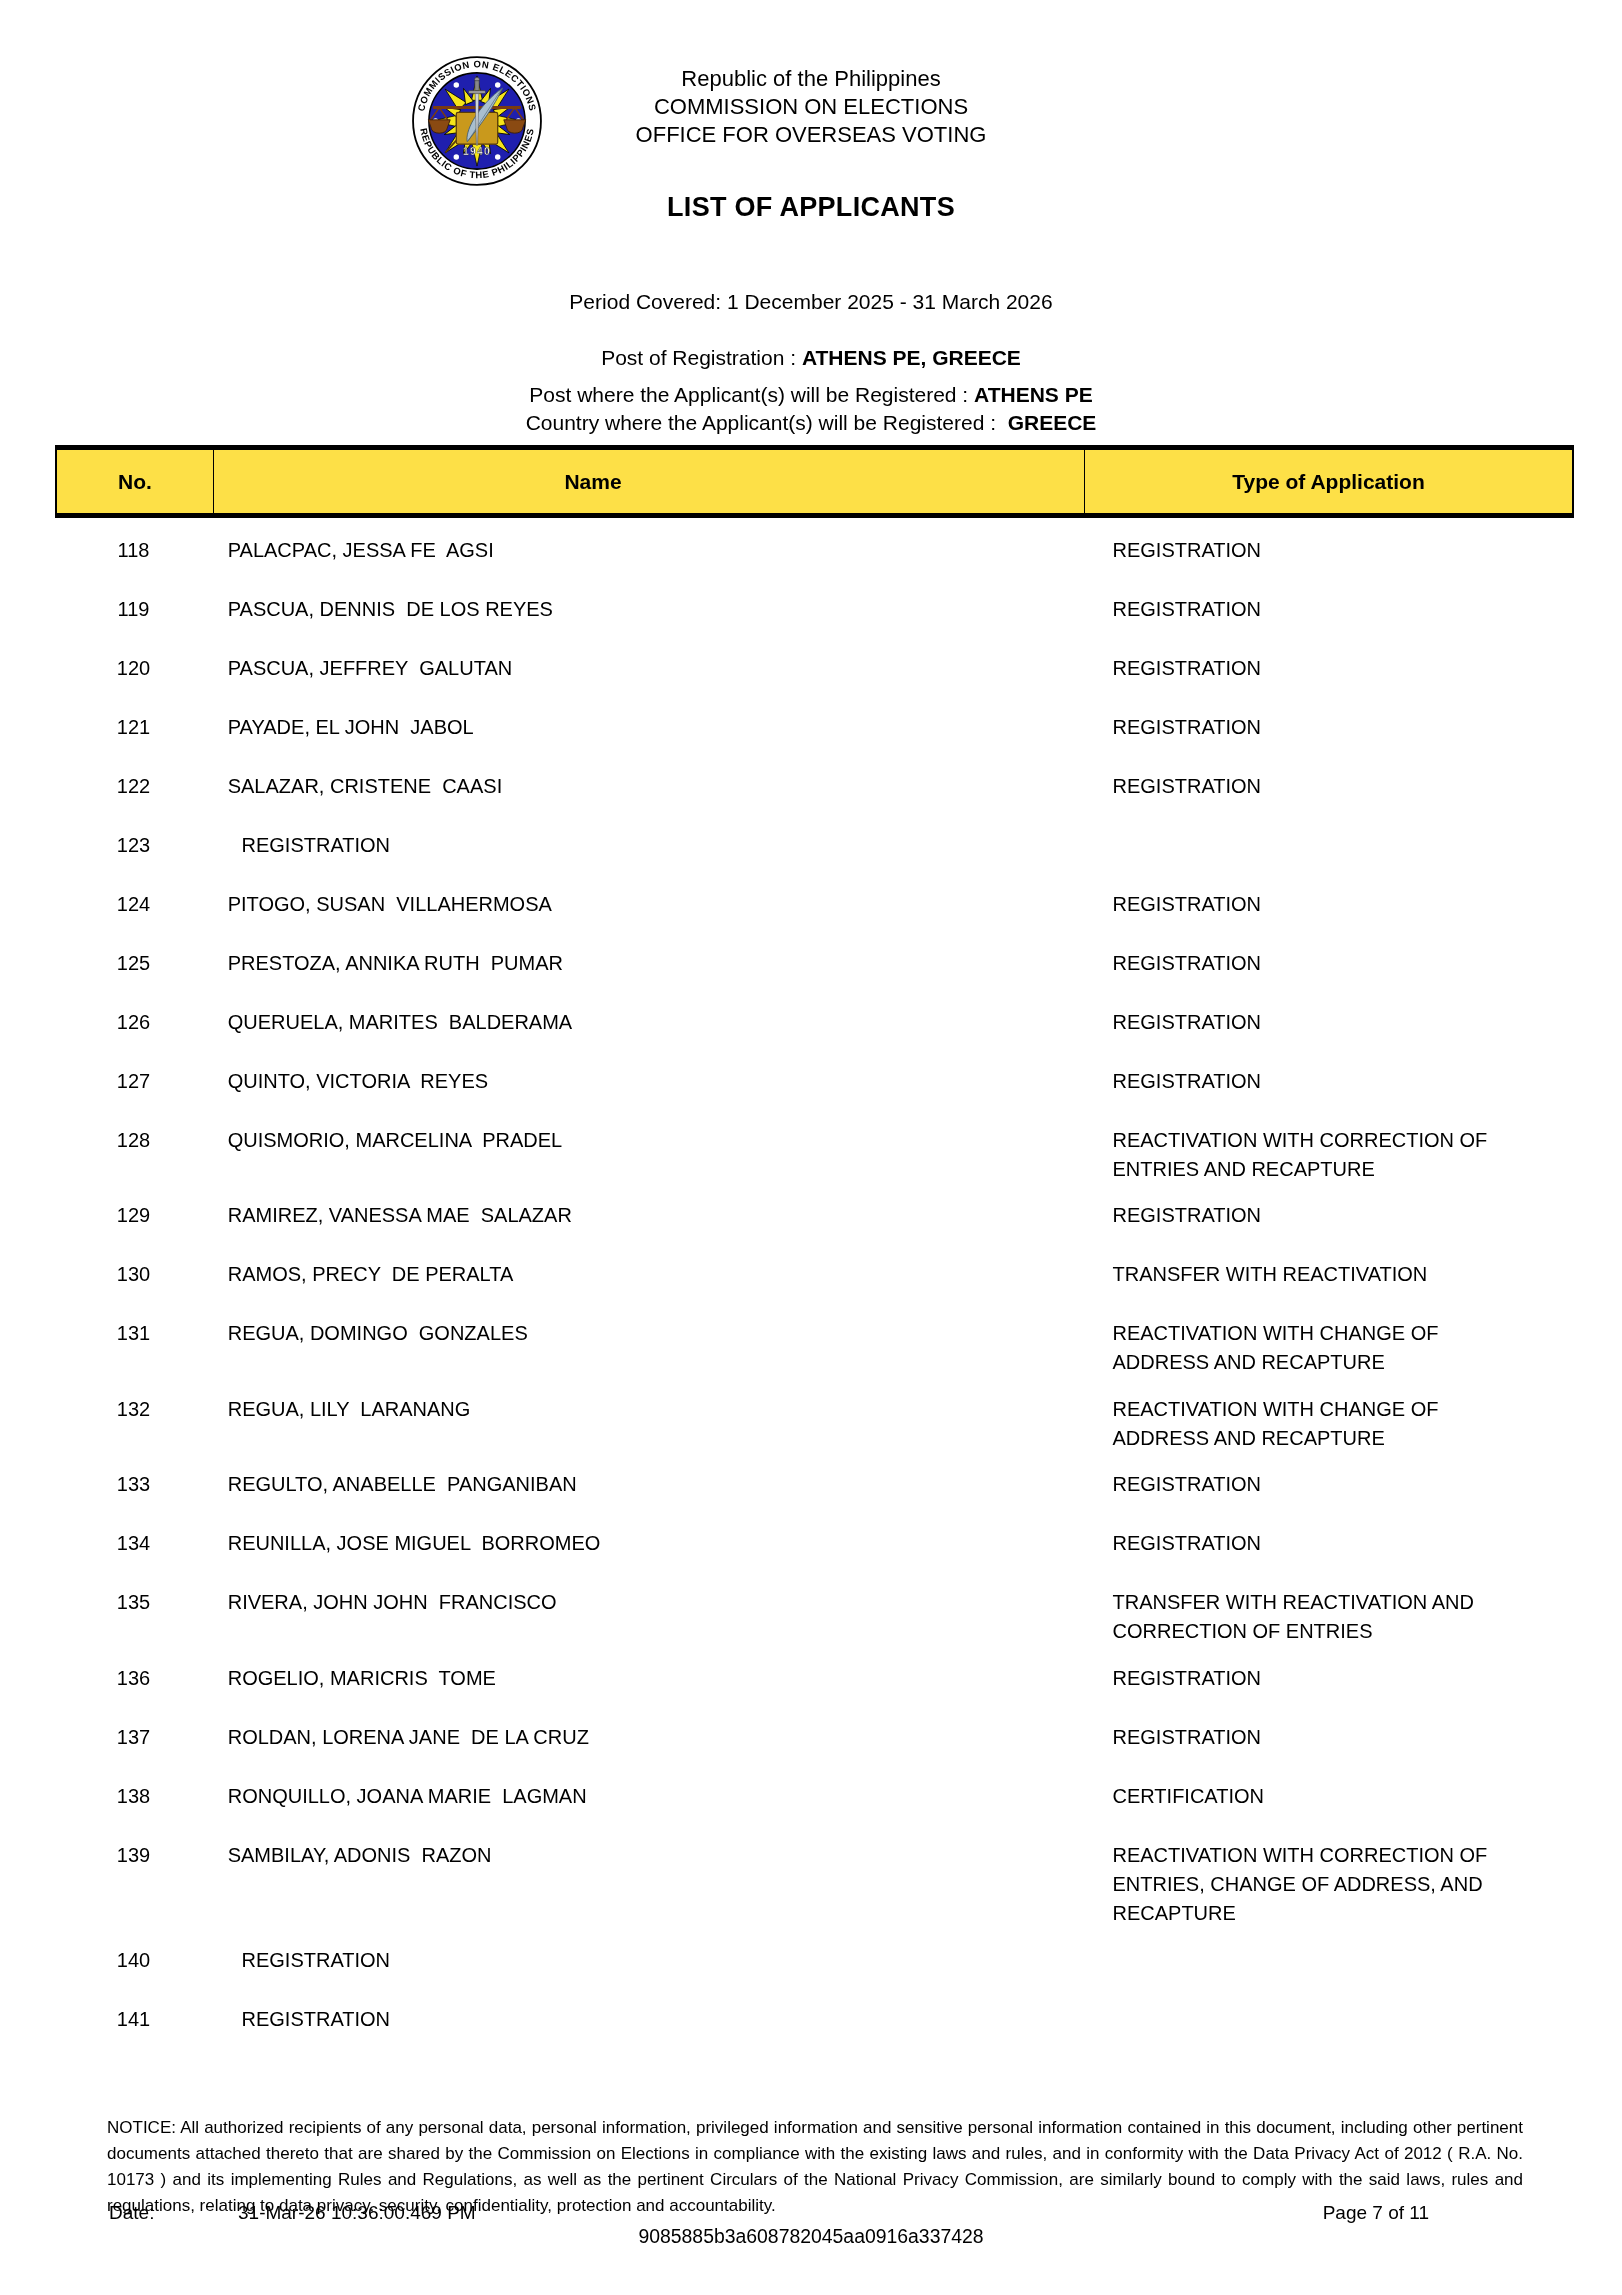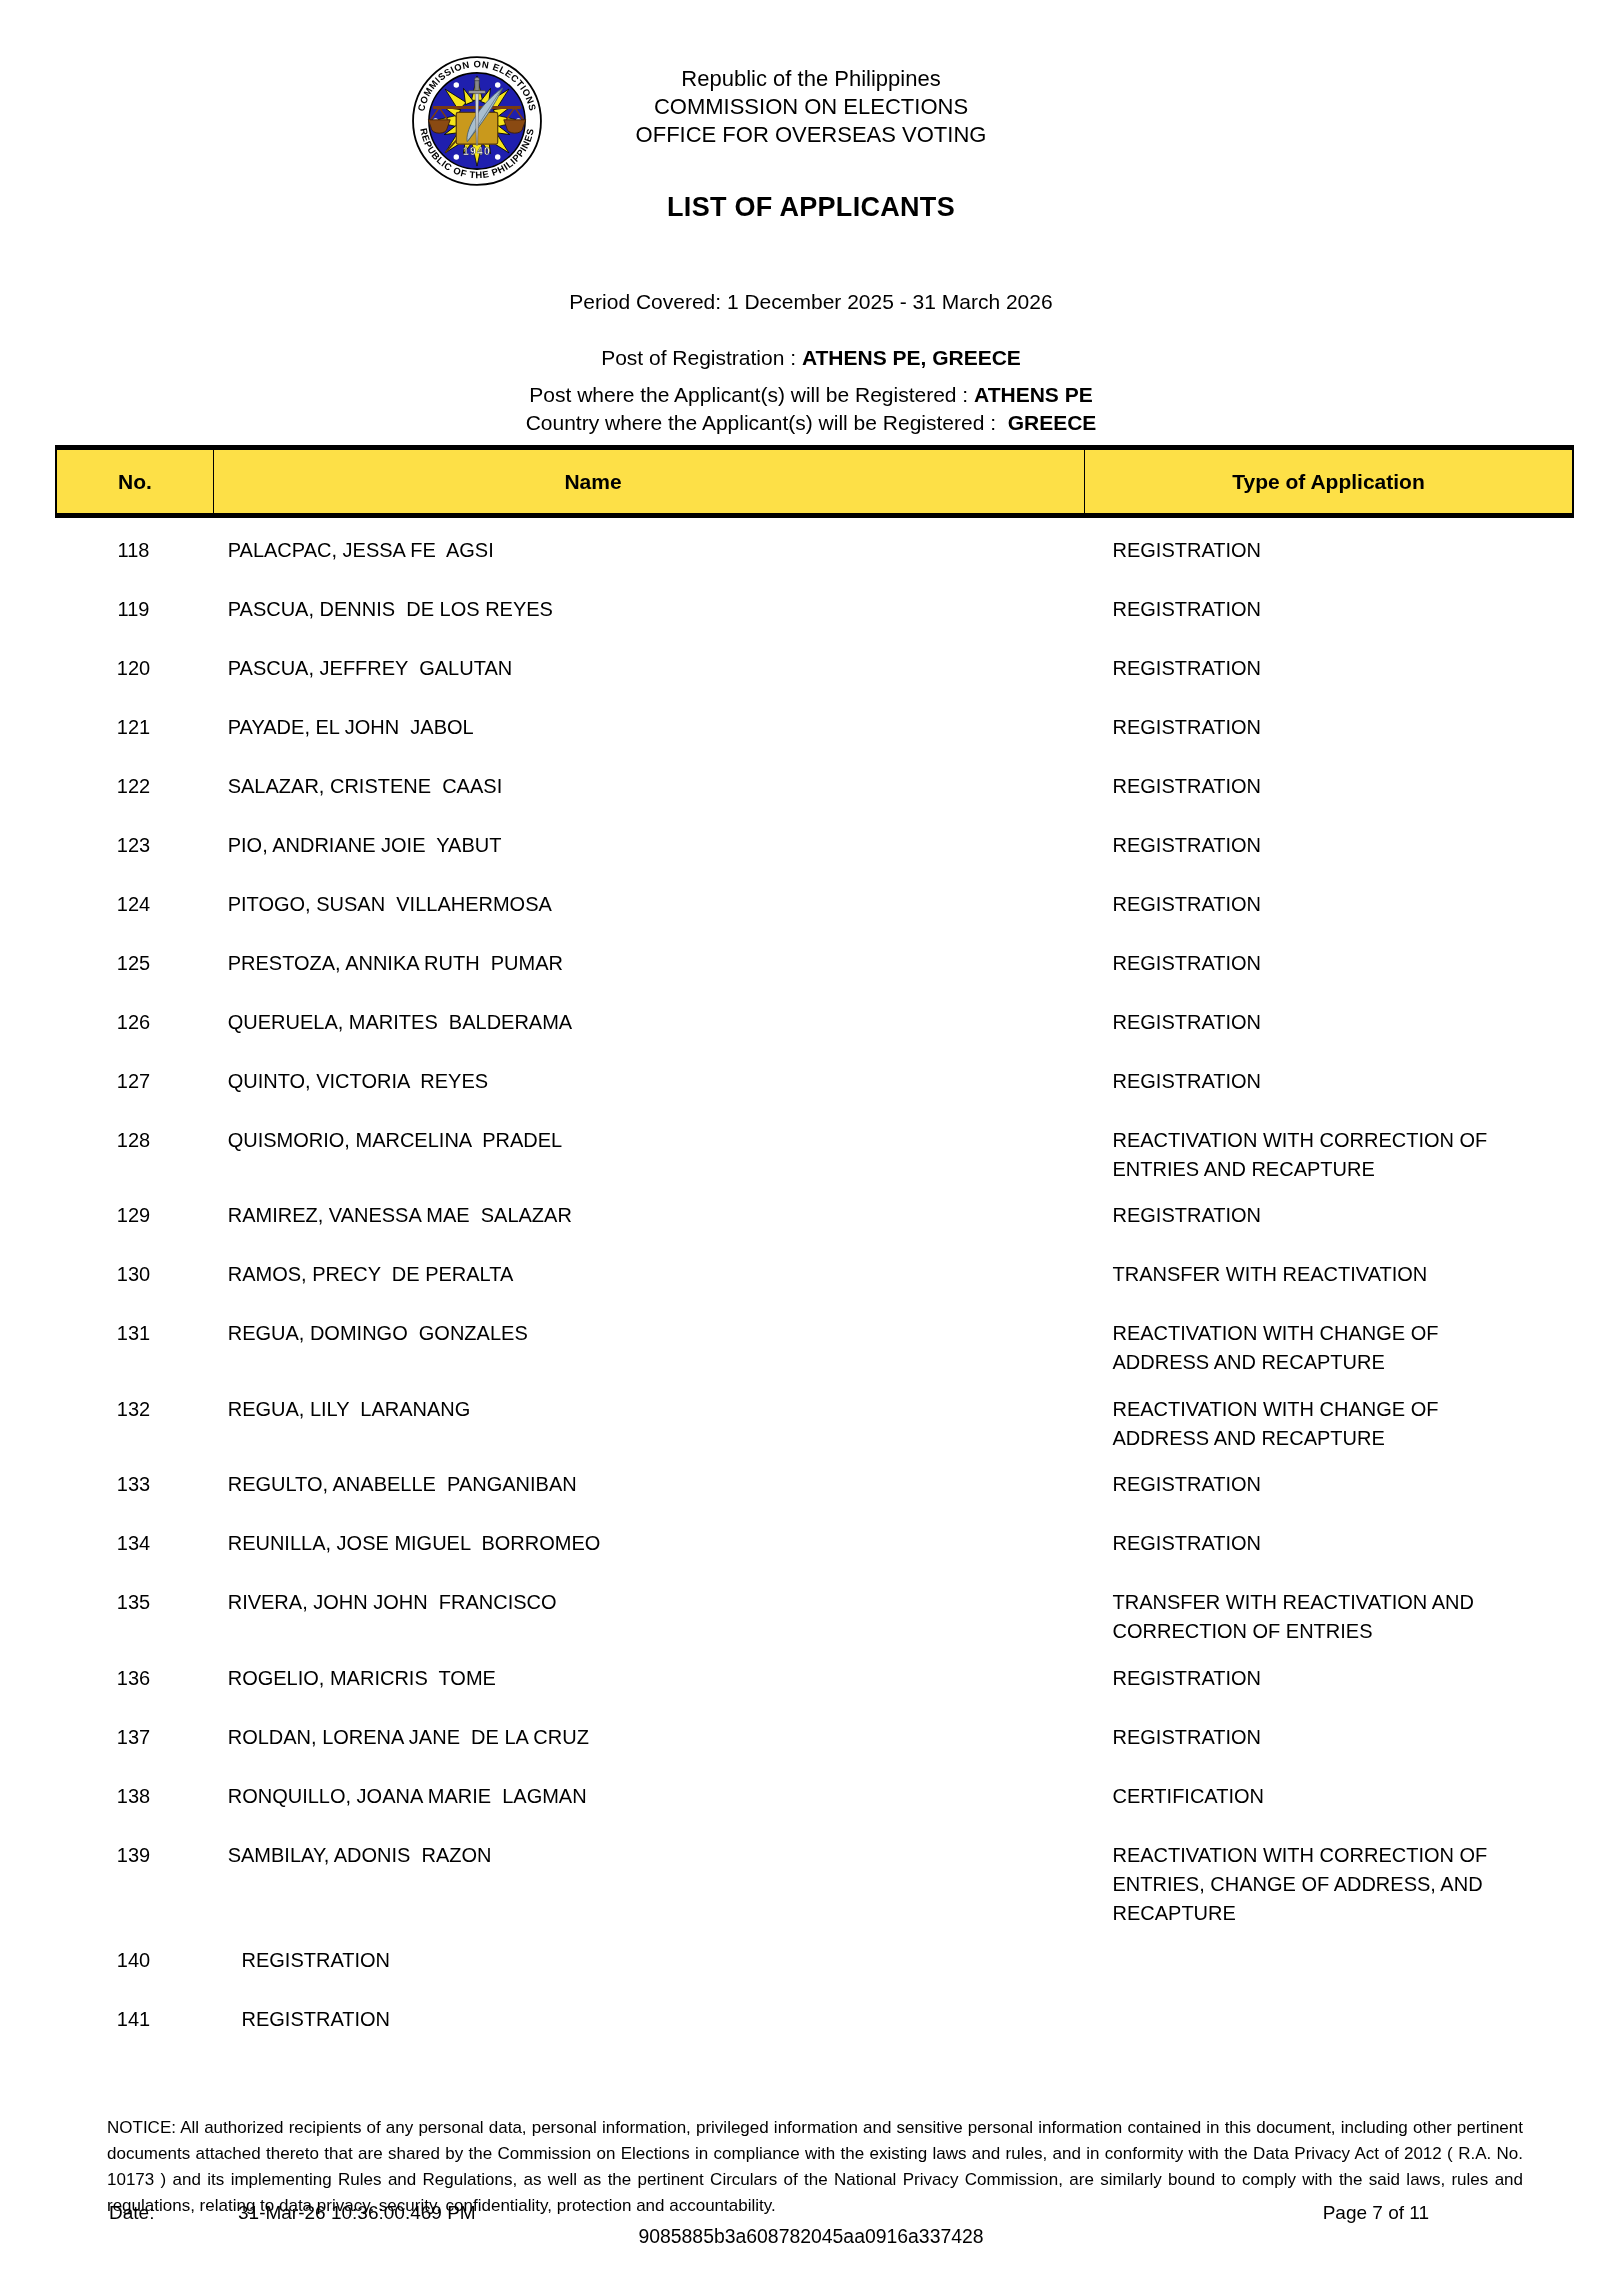--- a/index.html
+++ b/index.html
@@ -193,21 +193,20 @@
   </div>
 
   <div class="row">
     <div class="cell c-no">122</div>
     <div class="cell c-name">SALAZAR, CRISTENE  CAASI</div>
     <div class="cell c-type">REGISTRATION</div>
   </div>
 
   <div class="row">
     <div class="cell c-no">123</div>
-    <div class="cell c-name">PIO, ANDRIANE JOIE  YABUT</div>
     <div class="cell c-type">REGISTRATION</div>
   </div>
 
   <div class="row">
     <div class="cell c-no">124</div>
     <div class="cell c-name">PITOGO, SUSAN  VILLAHERMOSA</div>
     <div class="cell c-type">REGISTRATION</div>
   </div>
 
   <div class="row">

